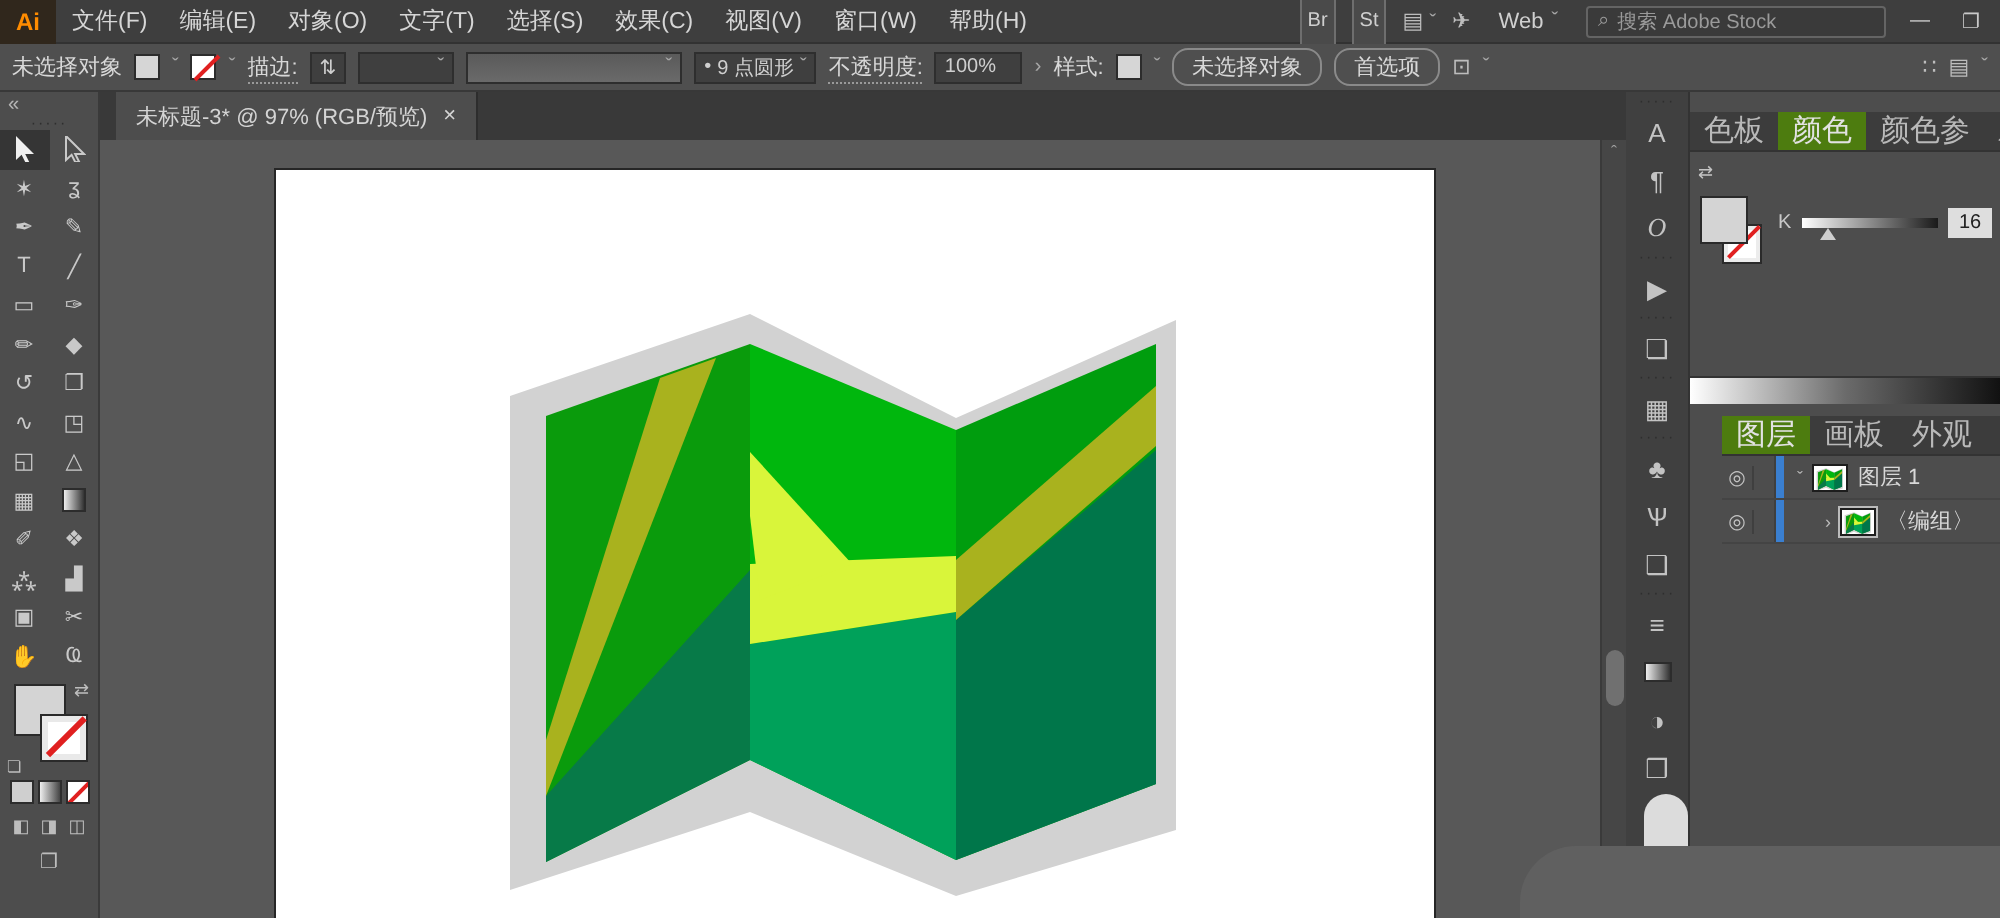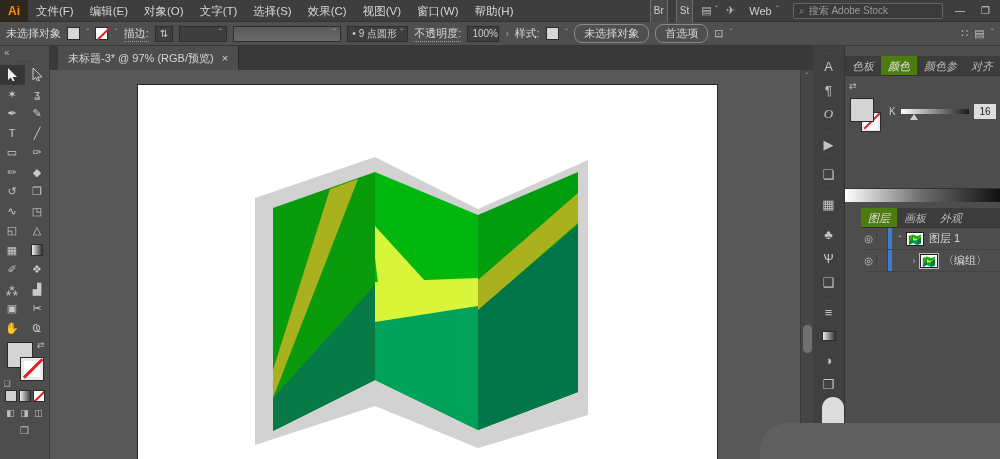--- a/index.html
+++ b/index.html
@@ -68,21 +68,21 @@
   #vs-up { text-align:center; font-size:9px; color:#9d9d9d; line-height:12px; }
   #vs-thumb { position:absolute; left:2px; top:255px; width:9px; height:28px; background:#707070; border-radius:5px; }
 
   
   #rightdock { position:absolute; left:813px; top:46px; width:187px; height:413px; display:flex; z-index:20; }
   #iconstrip { width:32px; background:#404040; border-right:1px solid #333; display:flex; flex-direction:column; align-items:center; padding-top:2px; }
   .strip-ic { width:26px; height:24px; display:flex; align-items:center; justify-content:center; font-size:13px; color:#c3c3c3; }
   .strip-grad { width:14px; height:10px; background:linear-gradient(90deg,#eee,#333); border:1px solid #2c2c2c; }
   #panelcol { width:155px; background:#4d4d4d; position:relative; }
   .ptabs { display:flex; background:#3c3c3c; height:20px; overflow:hidden; border-bottom:1px solid #333; }
-  .ptab { font-size:11px; color:#b9b9b9; padding:0 7px; line-height:20px; white-space:nowrap;font-style:italic; }
+  .ptab { font-size:15px; color:#b9b9b9; padding:0 7px; line-height:20px; white-space:nowrap; }
   .ptab.active { background:#4d7c0f; color:#e2e2e2; }
   #color-group { position:absolute; left:0; top:10px; width:155px; }
   #color-body { position:relative; height:132px; }
   #cp-mini { position:absolute; left:4px; top:5px; font-size:9px; color:#c3c3c3; }
   #cp-fill { position:absolute; left:5px; top:22px; width:24px; height:24px; background:#d4d4d4; border:1px solid #2a2a2a; z-index:2; }
   #cp-stroke { position:absolute; left:17px; top:37px; width:18px; height:18px; background:#fff; border:2px solid #ececec; outline:1px solid #2a2a2a; }
   #cp-stroke:after { content:""; position:absolute; left:-3px; top:5px; width:22px; height:2px; background:#e02020; transform:rotate(-45deg); }
   #k-row { position:absolute; left:44px; top:28px; right:4px; display:flex; align-items:center; gap:5px; }
   #k-label { font-size:10px; color:#c9c9c9; }
   #k-slider { position:relative; flex:1; height:5px; background:linear-gradient(90deg,#fff,#1a1a1a); }
@@ -150,21 +150,21 @@
       </span>
     <span class="ob-box dis">
         <span style="margin-left:auto" class="chev">ˇ</span>
       </span>
     <span class="ob-box">
       <span>•</span>
       <span>9 点圆形</span>
       <span class="chev">ˇ</span>
     </span>
     <span class="ob-label ob-link">不透明度:</span>
-    <span class="ob-box" style="width:32px">100%</span>
+    <span class="ob-box" style="width:44px">100%</span>
     <span class="chev">›</span>
     <span class="ob-label">样式:</span>
     <span class="swatch"></span>
     <span class="chev">ˇ</span>
     <button class="ob-btn">未选择对象</button>
     <button class="ob-btn">首选项</button>
     <span class="mb-ic">⊡</span>
     <span class="chev">ˇ</span>
     <span class="ob-right">
       <span class="mb-ic">∷</span>

